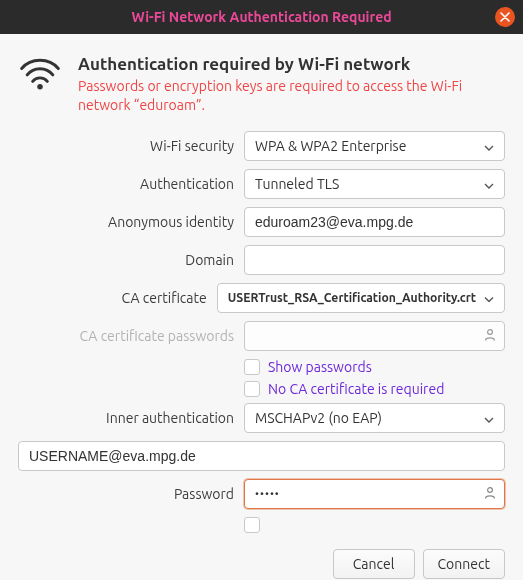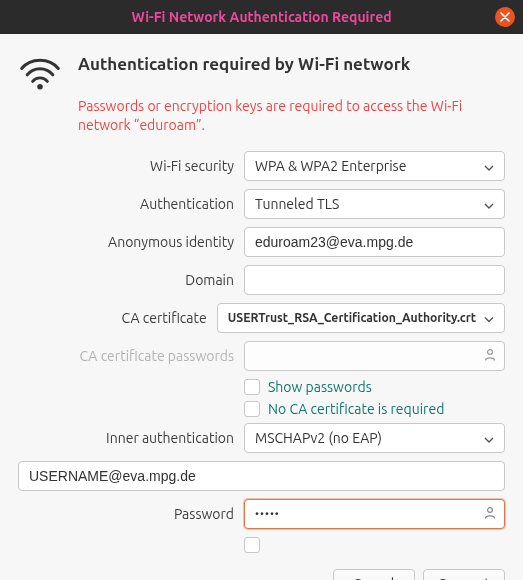--- a/index.html
+++ b/index.html
@@ -44,21 +44,21 @@
     display: flex;
     gap: 16px;
     margin-bottom: 16px;
   }
   .wifi-icon { flex: 0 0 44px; display:flex; align-items:flex-start; }
   .wifi-icon svg { width: 44px; height: 40px; }
   .header-text h1 {
     font-size: 17px;
     font-weight: 700;
     color: #333;
-    margin-bottom: 24px;
+    margin-bottom: 4px;
   }
   .header-text p {
     font-size: 14px;
     color: #ef4444;
     line-height: 1.35;
   }
   .form {
     margin-left: 0;
   }
   .row {
@@ -128,21 +128,21 @@
   .checkbox {
     width: 16px;
     height: 16px;
     border: 1px solid #c8c8c8;
     border-radius: 3px;
     background: #fff;
     margin-right: 8px;
     cursor: pointer;
     flex-shrink: 0;
   }
-  .check-label { font-size: 14px; color: #0f766e; }
+  .check-label { font-size: 14px; color: #6d28d9; }
   .actions {
     display: flex;
     justify-content: flex-end;
     gap: 8px;
     margin-top: 16px;
     padding-right: 0;
   }
   .btn {
     min-width: 82px;
     height: 30px;

